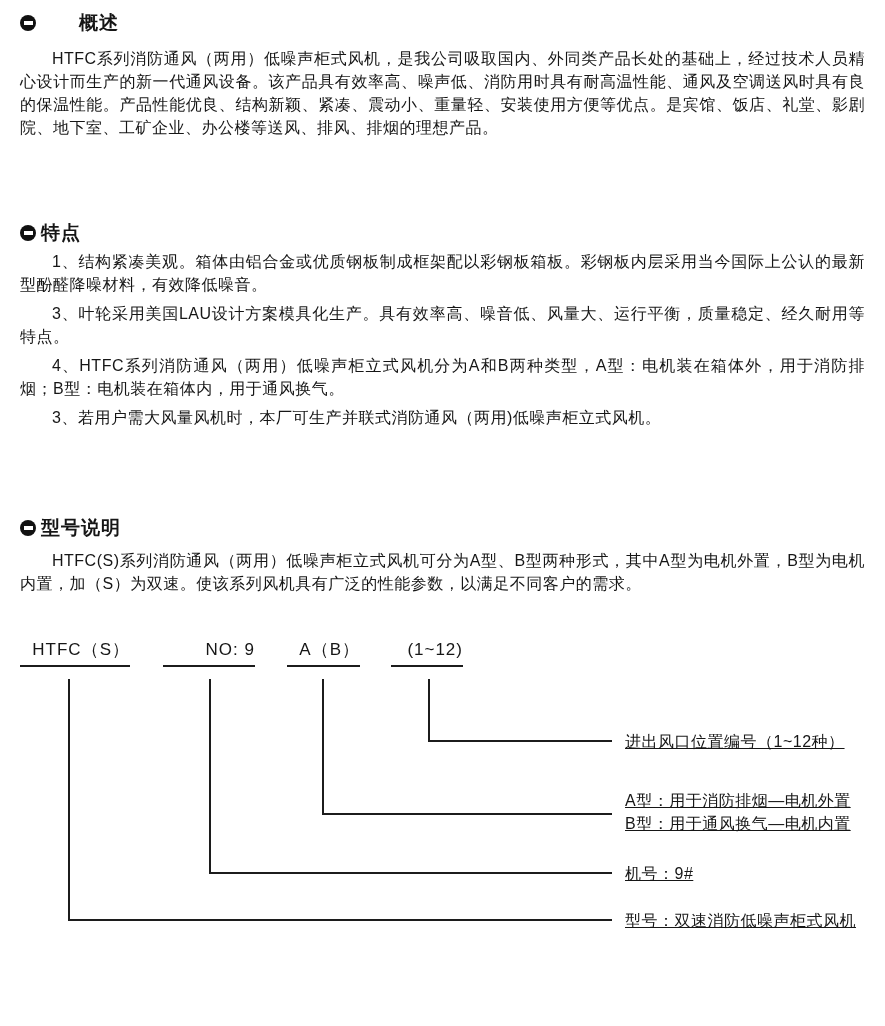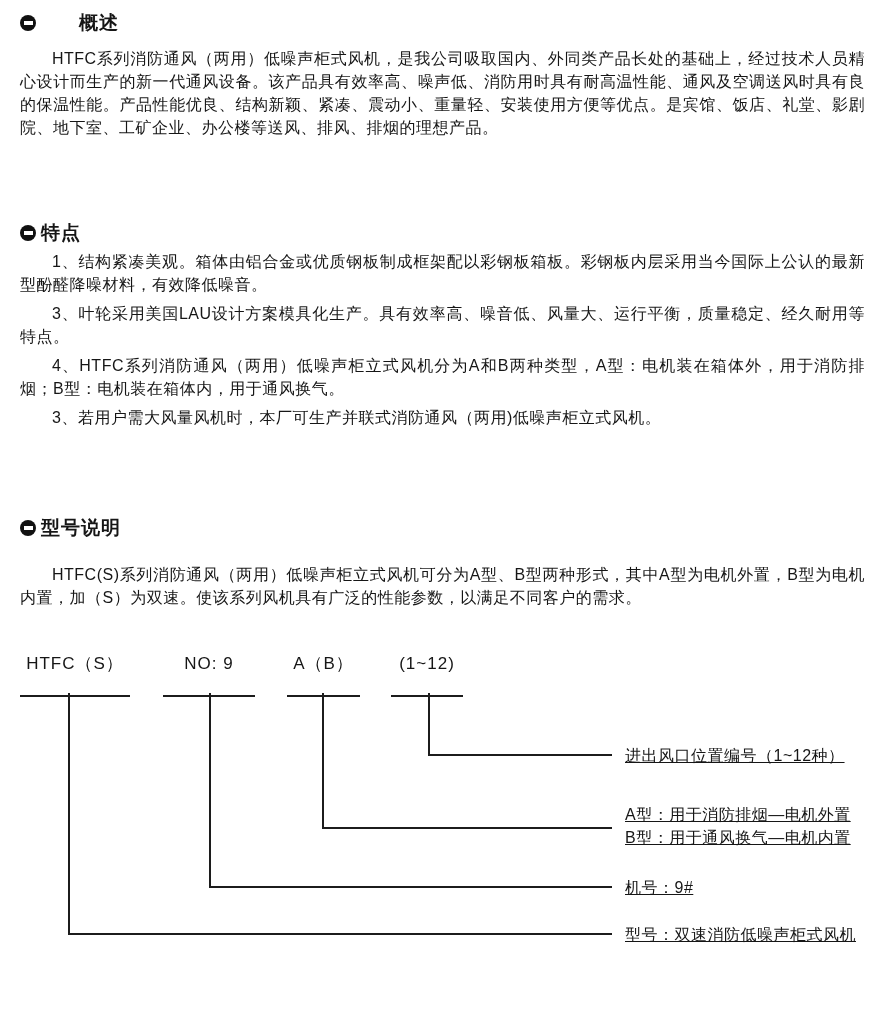--- a/index.html
+++ b/index.html
@@ -48,35 +48,35 @@
     text-indent: 2em;
     text-align: justify;
     letter-spacing: 0.5px;
   }
   #overview-heading { margin-top: 12px; gap: 43px; }
   #overview-para   { margin-top: 13px; }
   #features-heading { margin-top: 83px; }
   .feature-item { margin-top: 6px; }
   .feature-item:first-of-type { margin-top: 8px; }
   #model-heading { margin-top: 88px; }
-  #model-para    { margin-top: 24px; }
+  #model-para    { margin-top: 10px; }
 
   
   .diagram {
     position: relative;
     margin-top: 44px;
     height: 295px;
   }
   .code-part {
     position: absolute;
     top: 0;
-    text-align: center;
+    text-align: right;
     font-size: 17px;
     line-height: 22px;
-    padding-bottom: 20px;
+    padding-bottom: 4px;
     border-bottom: 2px solid #1c1c1c;
     letter-spacing: 1px;
     white-space: nowrap;
   }
   .code-series { left: 0;    width: 110px; }
   .code-size   { left: 143px; width: 92px; }
   .code-type   { left: 267px; width: 73px; }
   .code-outlet { left: 371px; width: 72px; }
 
   .elbow {

